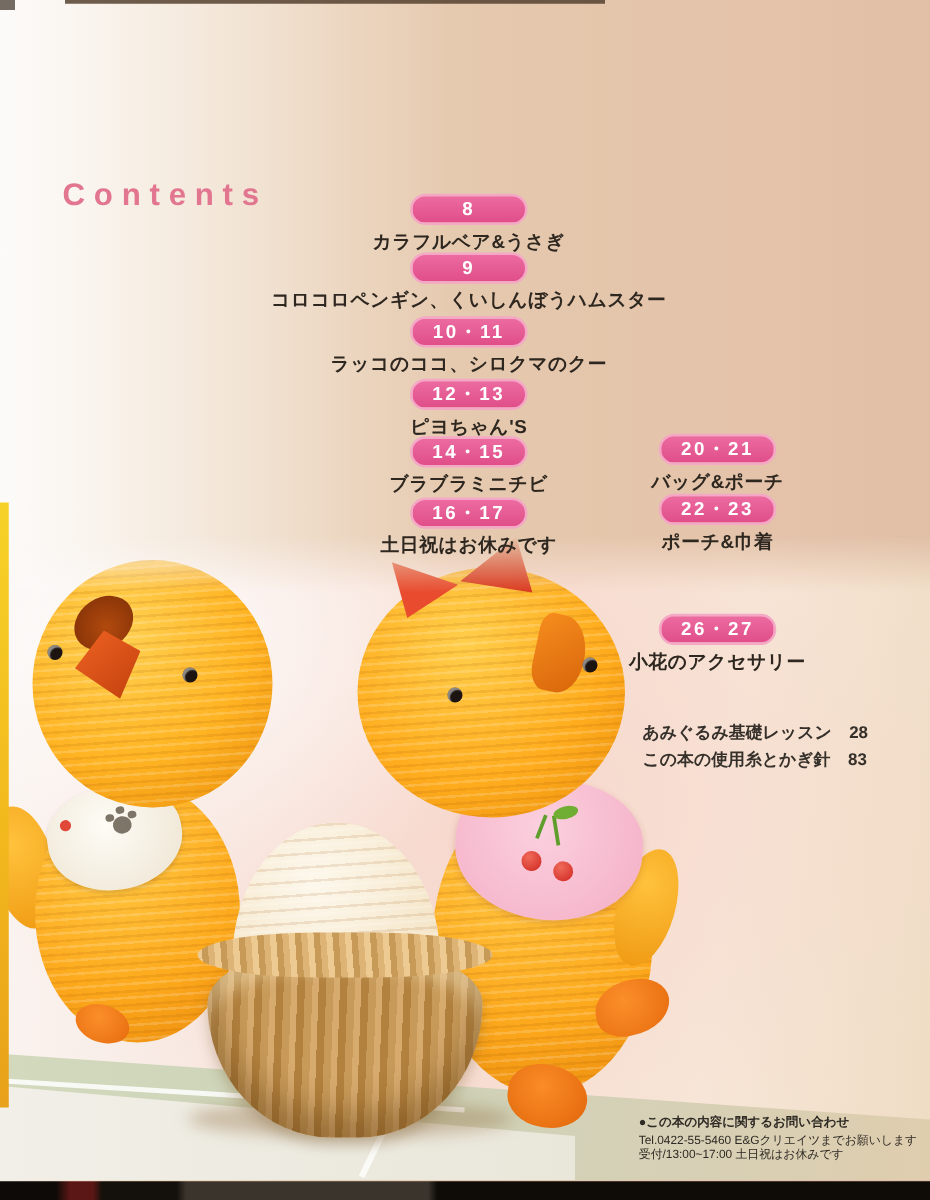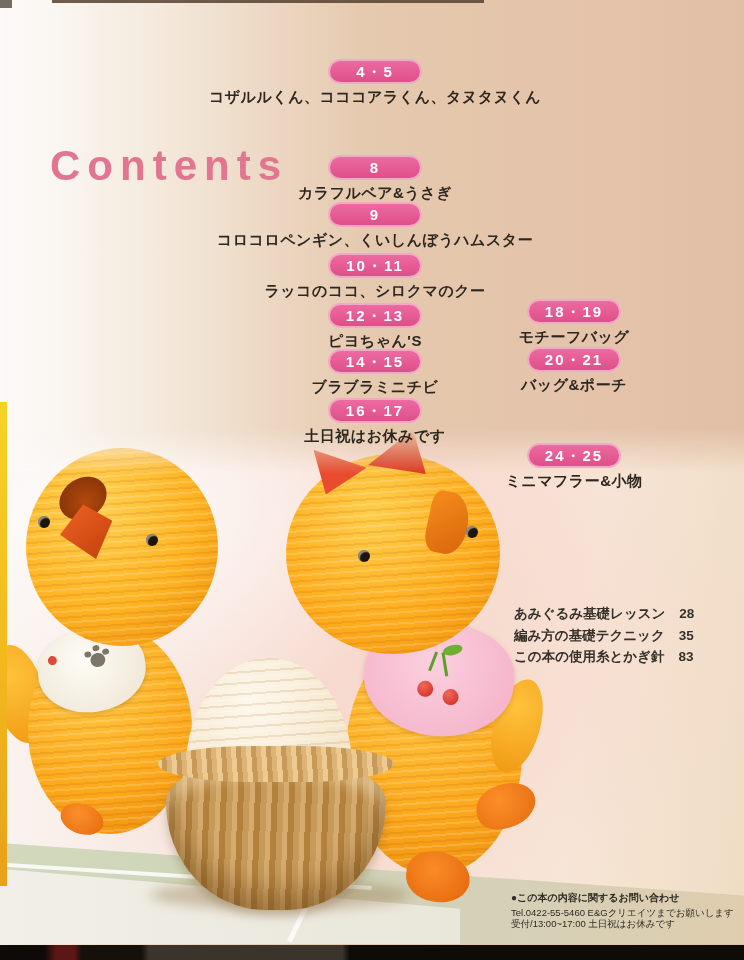--- a/index.html
+++ b/index.html
@@ -98,29 +98,29 @@
   .cherry.c2{left:80px;top:64px;}
   
   .book-edge{position:absolute;left:0;top:402px;width:7px;height:484px;z-index:25;
     background:linear-gradient(180deg,#f6d227,#f2b81d 55%,#e8a11a);}
   .scan-top{position:absolute;left:52px;top:0;width:432px;height:3px;background:#55412f;opacity:.85;z-index:30;}
   .scan-corner{position:absolute;left:0;top:0;width:12px;height:8px;background:#3a2d22;opacity:.7;z-index:30;}
   .scan-bottom{position:absolute;left:0;bottom:0;width:744px;height:15px;z-index:30;
     background:linear-gradient(90deg,#0d0a07 0%,#0d0a07 6%,#5a1715 7.5%,#5a1715 10%,#14100b 11%,#14100b 19%,#3b342c 20%,#3b342c 46%,#0f0c08 47%,#0f0c08 100%);}
   
   .page-title{position:absolute;left:50px;top:142px;z-index:20;
-    font-size:42px;letter-spacing:7px;font-weight:600;color:#e2758f;}
+    font-size:25px;letter-spacing:7px;font-weight:600;color:#e2758f;}
   .toc-entry{position:absolute;display:flex;flex-direction:column;align-items:center;z-index:20;}
   .toc-left{left:135px;width:480px;}
   .toc-right{left:434px;width:280px;}
   .badge{box-sizing:content-box;min-width:58px;height:21px;line-height:21px;padding:0 16px;text-align:center;
     background:linear-gradient(180deg,#ec6ba1,#e04e88);border:2px solid #f4a8c6;border-radius:14px;
     color:#fff;font-size:15px;font-weight:bold;letter-spacing:2px;}
   .toc-title{margin-top:4px;font-size:15px;font-weight:800;color:#2e2720;letter-spacing:.5px;white-space:nowrap;}
-  .ref-list{position:absolute;left:514px;top:605px;z-index:20;}
+  .ref-list{position:absolute;left:514px;top:577px;z-index:20;}
   .ref-row{height:21.5px;font-size:13.5px;font-weight:800;color:#36302a;white-space:nowrap;}
   .ref-page{margin-left:14px;}
   .contact{position:absolute;left:511px;top:891px;width:235px;z-index:20;color:#2e2a24;}
   .contact-heading{font-size:10px;font-weight:bold;margin-bottom:2px;}
   .contact-line{font-size:9.5px;line-height:11px;}
 </style>
 </head>
 <body>
 
 <div class="stage">
@@ -174,24 +174,20 @@
     <div class="nest"></div>
   </div>
 
   <div class="book-edge"></div>
   <div class="scan-top"></div>
   <div class="scan-corner"></div>
   <div class="scan-bottom"></div>
 
   <div class="page-title">Contents</div>
 
-  <div class="toc-entry toc-left" style="top:59px">
-    <div class="badge">4・5</div>
-    <div class="toc-title">コザルルくん、コココアラくん、タヌタヌくん</div>
-  </div>
   <div class="toc-entry toc-left" style="top:155px">
     <div class="badge">8</div>
     <div class="toc-title">カラフルベア&amp;うさぎ</div>
   </div>
   <div class="toc-entry toc-left" style="top:202px">
     <div class="badge">9</div>
     <div class="toc-title">コロコロペンギン、くいしんぼうハムスター</div>
   </div>
   <div class="toc-entry toc-left" style="top:253px">
     <div class="badge">10・11</div>
@@ -203,39 +199,36 @@
   </div>
   <div class="toc-entry toc-left" style="top:349px">
     <div class="badge">14・15</div>
     <div class="toc-title">ブラブラミニチビ</div>
   </div>
   <div class="toc-entry toc-left" style="top:398px">
     <div class="badge">16・17</div>
     <div class="toc-title">土日祝はお休みです</div>
   </div>
 
-  <div class="toc-entry toc-right" style="top:299px">
-    <div class="badge">18・19</div>
-    <div class="toc-title">モチーフバッグ</div>
-  </div>
   <div class="toc-entry toc-right" style="top:347px">
     <div class="badge">20・21</div>
     <div class="toc-title">バッグ&amp;ポーチ</div>
   </div>
-  <div class="toc-entry toc-right" style="top:443px">
-    <div class="badge">24・25</div>
-    <div class="toc-title">ミニマフラー&amp;小物</div>
+  <div class="toc-entry toc-right" style="top:395px">
+    <div class="badge">22・23</div>
+    <div class="toc-title">ポーチ&amp;巾着</div>
+  </div>
+  <div class="toc-entry toc-right" style="top:491px">
+    <div class="badge">26・27</div>
+    <div class="toc-title">小花のアクセサリー</div>
   </div>
 
   <div class="ref-list">
     <div class="ref-row">
       <span>あみぐるみ基礎レッスン</span><span class="ref-page">28</span>
-    </div>
-    <div class="ref-row">
-      <span>編み方の基礎テクニック</span><span class="ref-page">35</span>
     </div>
     <div class="ref-row">
       <span>この本の使用糸とかぎ針</span><span class="ref-page">83</span>
     </div>
   </div>
 
   <div class="contact">
     <div class="contact-heading">●この本の内容に関するお問い合わせ</div>
     <div class="contact-line">Tel.0422-55-5460 E&amp;Gクリエイツまでお願いします</div>
     <div class="contact-line">受付/13:00~17:00 土日祝はお休みです</div>

